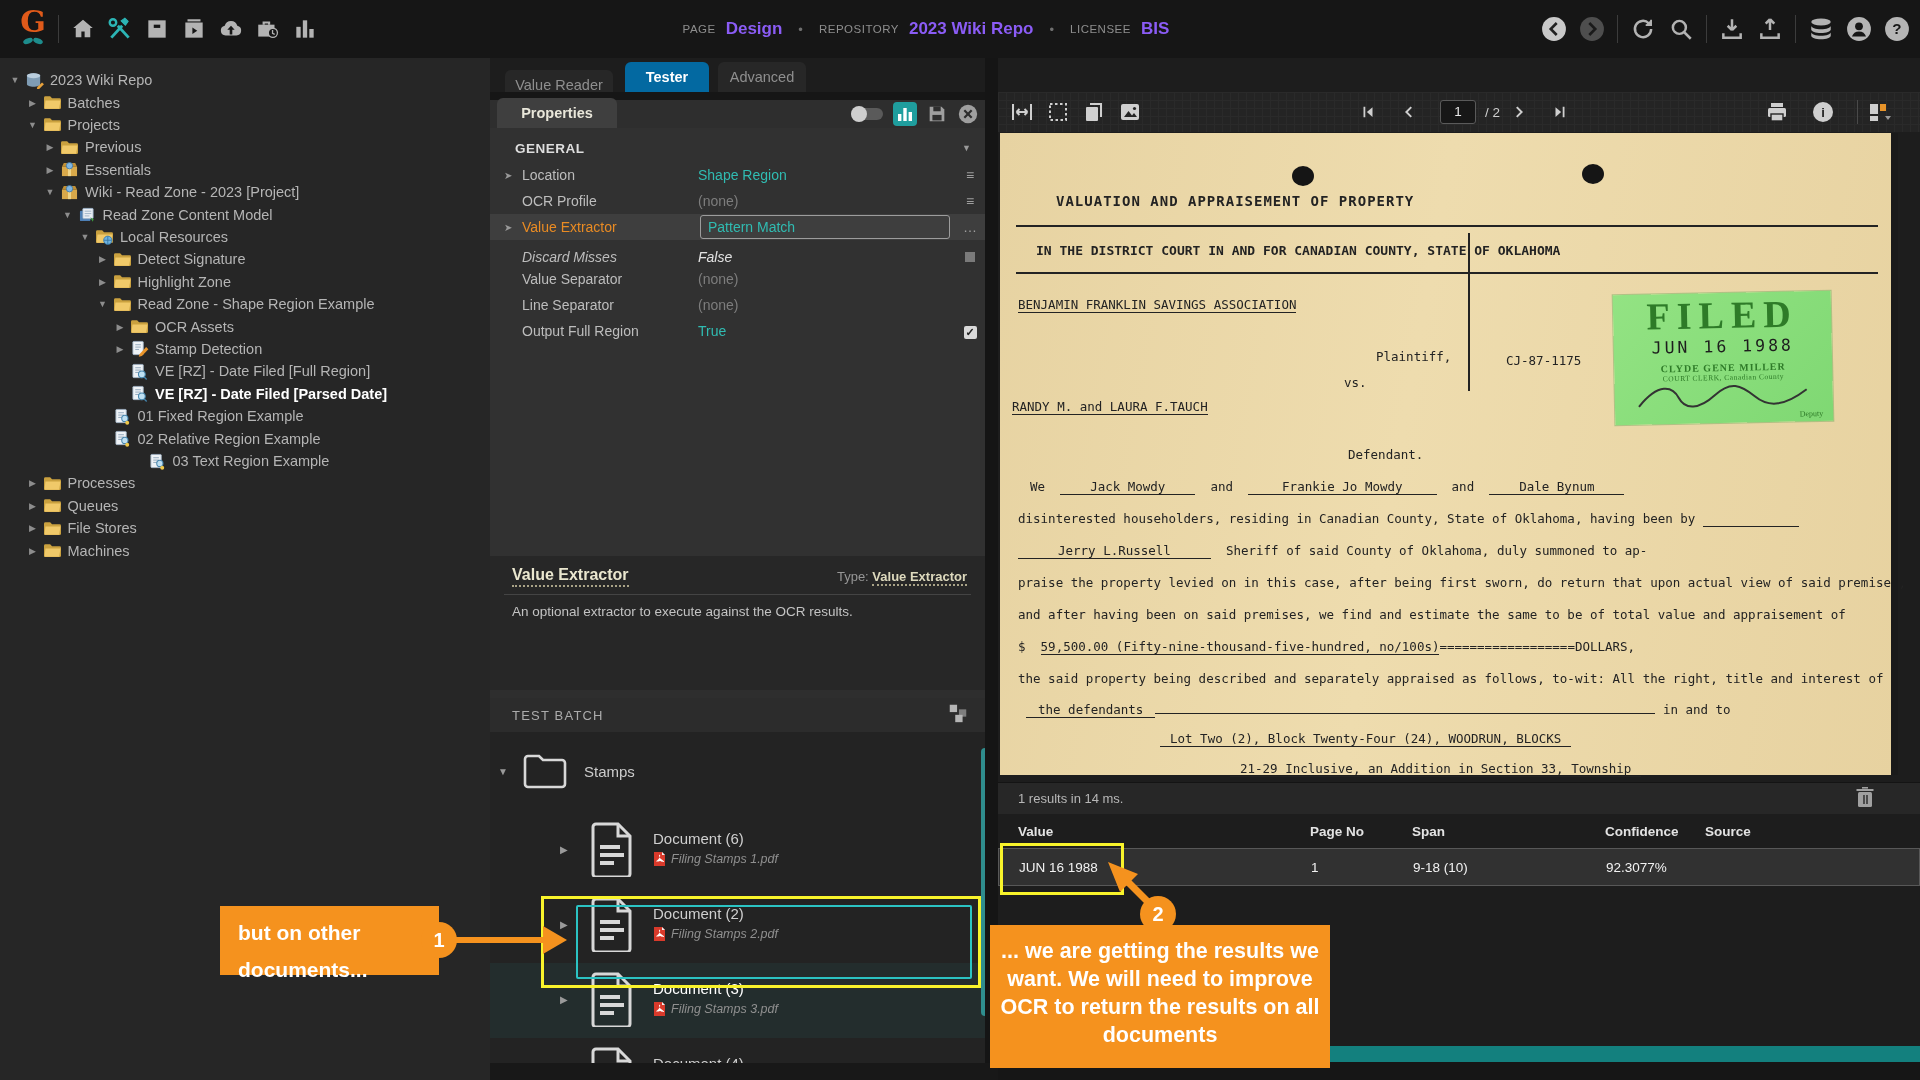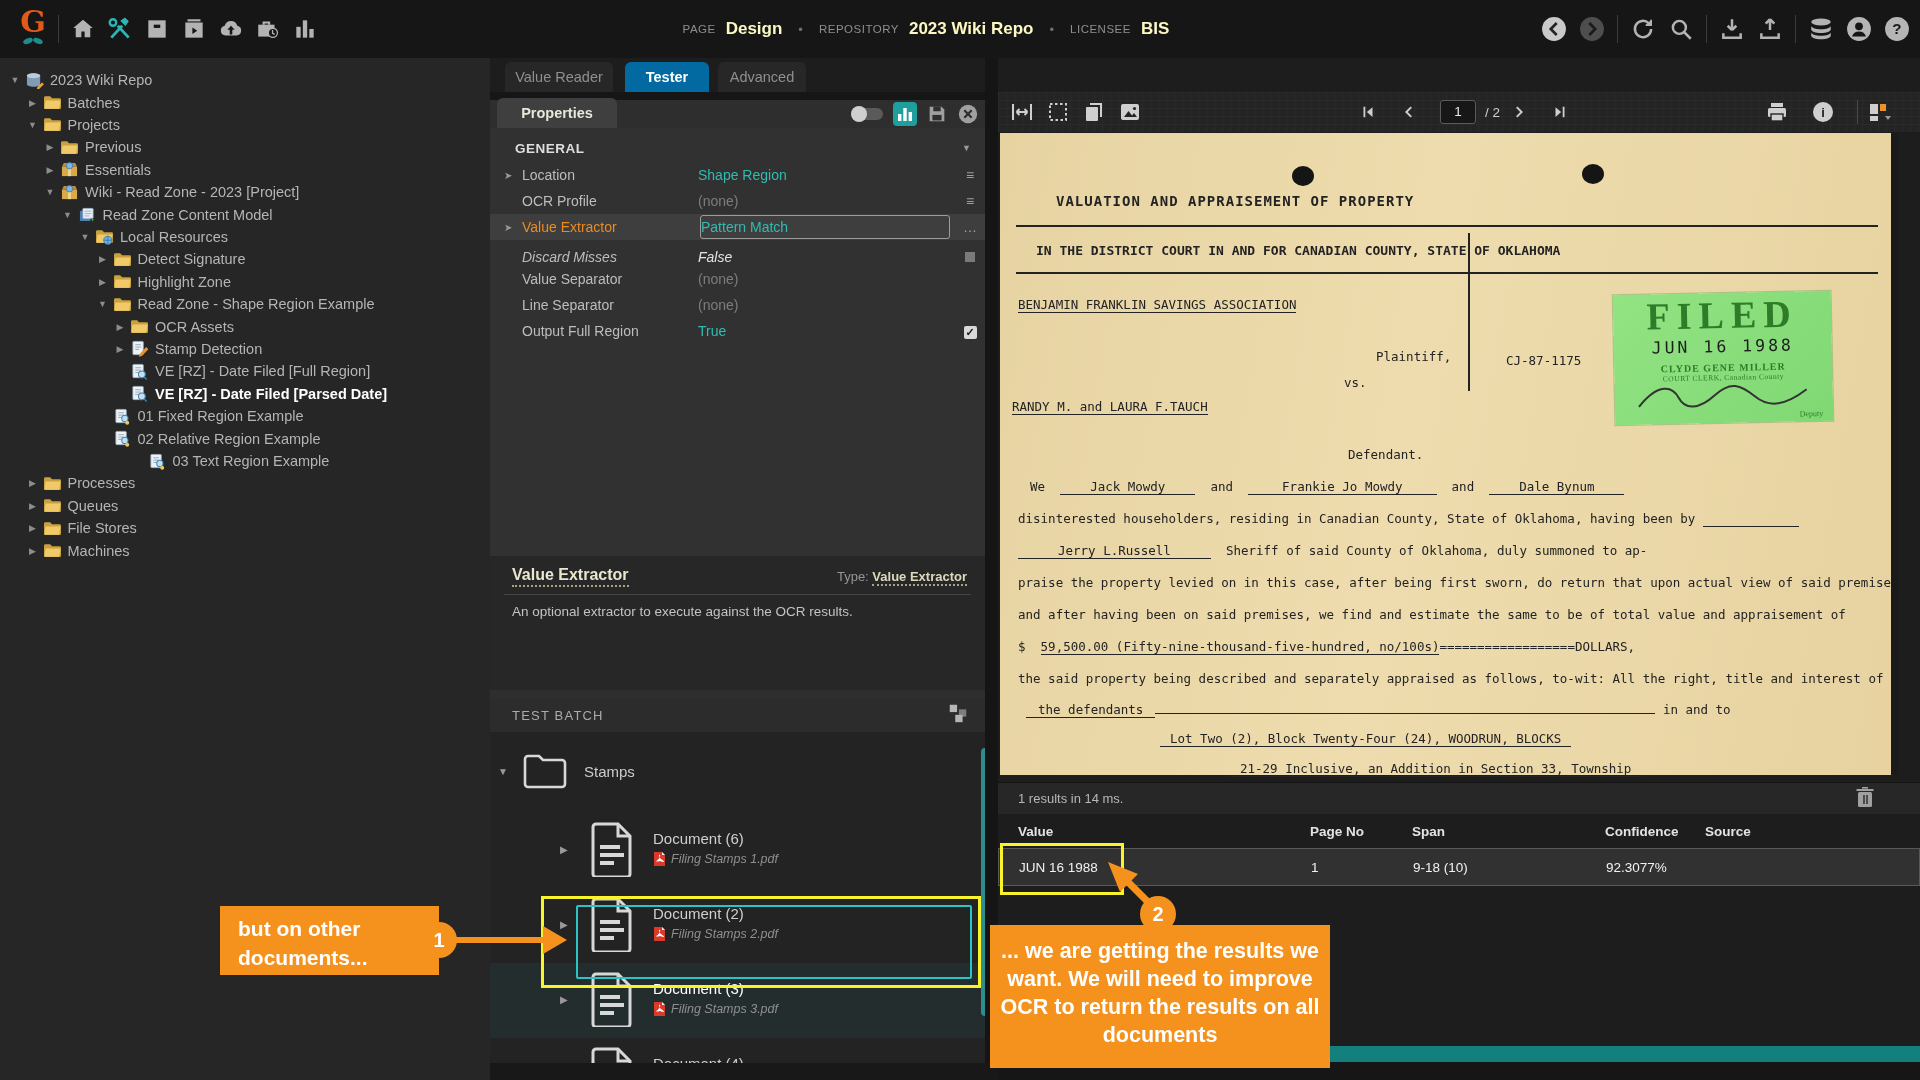--- a/index.html
+++ b/index.html
@@ -14,21 +14,21 @@
   #logo svg { display:block; margin:0 auto; }
   .tb-divider { width:1px; height:28px; background:#3c3c3c; }
   #tb-left { position:absolute; left:58px; top:0; height:58px; display:flex; align-items:center; gap:11px; }
   #tb-right { position:absolute; right:10px; top:0; height:58px; display:flex; align-items:center; gap:12px; }
   .tb-icon { width:26px; height:26px; color:#b3b3b3; display:flex; align-items:center; justify-content:center; }
   .tb-icon.teal { color:#2cb5b5; }
   .tb-icon svg { width:100%; height:100%; }
   #tb-center { position:absolute; left:50%; transform:translateX(-57%); top:0; height:58px;
                display:flex; align-items:center; gap:10px; white-space:nowrap; }
   .tb-key { font-size:11.5px; color:#8e8e8e; letter-spacing:.5px; }
-  .tb-val { font-size:17px; font-weight:bold; color:#fef9c3; }
+  .tb-val { font-size:17px; font-weight:bold; color:#8b5cf6; }
   .tb-dot { color:#6f6f6f; font-size:13px; padding:0 6px; }
 
   
   #tree-panel { position:absolute; left:0; top:58px; width:490px; height:1022px; background:#262626; }
   .trow { position:absolute; left:0; width:490px; height:22.4px; display:flex; align-items:center;
           font-size:14.5px; color:#b5b5b5; white-space:nowrap; cursor:default; }
   .trow .arrow { width:14px; font-size:9px; color:#8d8d8d; text-align:center; flex:none; }
   .trow .ticon { width:19px; height:17px; margin:0 6px 0 3px; flex:none; }
   .trow .ticon svg { width:19px; height:17px; display:block; }
   .trow.sel { color:#ffffff; font-weight:bold; }
@@ -53,21 +53,21 @@
   .prow { position:absolute; left:0; width:495px; height:26px; display:flex; align-items:center; font-size:14px; }
   .prow.hl { background:#3e3e3e; }
   .prow .pexp { width:18px; margin-left:14px; color:#9a9a9a; font-size:10px; flex:none; }
   .prow .plabel { width:176px; color:#bdbdbd; flex:none; }
   .prow .plabel.orange { color:#e98b23; }
   .prow .pval { flex:1; }
   .pval.teal { color:#30bcb2; }
   .pval.muted { color:#7d7d7d; }
   .pval.plain { color:#e2e2e2; }
   .valbox { position:absolute; left:210px; top:1px; width:250px; height:24px; border:1px solid #9c9c9c;
-            border-radius:3px; display:flex; align-items:center; }
+            border-radius:3px; display:flex; align-items:center; padding-left:7px; }
   .prow .ptrail { width:30px; text-align:center; color:#9e9e9e; font-size:14px; flex:none; }
   .sq { display:inline-block; width:10px; height:10px; background:#7a7a7a; }
   .cb { display:inline-block; width:13px; height:13px; background:#d9d9d9; border-radius:2px;
         color:#222; font-size:11px; line-height:13px; font-weight:bold; }
 
   #desc-panel { position:absolute; left:0; top:498px; width:495px; height:134px; background:#272727; }
   #desc-title { position:absolute; left:22px; top:10px; font-size:16px; font-weight:bold; color:#eae7cf;
                 border-bottom:2px dotted #a9a387; padding-bottom:1px; }
   #desc-type { position:absolute; right:18px; top:13px; font-size:13px; color:#969696; }
   #desc-type b { color:#ddd9bd; font-weight:bold; border-bottom:2px dotted #a9a387; }
@@ -146,21 +146,21 @@
   #rrow { height:38px; align-items:center; font-size:13.5px; color:#f2f2f2; background:#313131;
           border:1px solid #585858; }
   
   #teal-bar { position:absolute; left:998px; top:1046px; width:922px; height:16px; background:#13807e; }
   #app-bottom { position:absolute; left:998px; top:1062px; width:922px; height:18px; background:#161616; }
 
   
   .ybox { position:absolute; border:3px solid #f8f32b; z-index:30; }
   .tealbox { position:absolute; border:2px solid #2bc3c3; border-radius:2px; z-index:29; }
   .callout { position:absolute; background:#f5921e; color:#ffffff; font-weight:bold; z-index:40; }
-  #callout1 { left:220px; top:906px; width:219px; height:69px; font-size:21px; line-height:29px;
+  #callout1 { left:220px; top:906px; width:219px; height:69px; font-size:21px; line-height:37px;
               padding:8px 0 0 18px; }
   #callout2 { left:990px; top:925px; width:340px; height:143px; font-size:21.5px; line-height:28px;
               text-align:center; padding-top:12px; z-index:41; }
   .badge { position:absolute; width:36px; height:36px; border-radius:50%; background:#f5921e; color:#fff;
            font-weight:bold; font-size:20px; display:flex; align-items:center; justify-content:center; }
   #badge1 { left:421px; top:922px; z-index:42; }
   #badge2 { left:1140px; top:896px; z-index:40; }
   #arrow1-line { position:absolute; left:448px; top:937px; width:100px; height:6px; background:#f5921e; z-index:43; }
   #arrow1-head { position:absolute; left:543px; top:926px; width:0; height:0; z-index:43;
                  border-top:14px solid transparent; border-bottom:14px solid transparent;
@@ -544,21 +544,21 @@
             <path d="M1 4a1.5 1.5 0 0 1 1.5-1.5h5l2 2h8A1.5 1.5 0 0 1 19 6v8.5A1.5 1.5 0 0 1 17.5 16h-15A1.5 1.5 0 0 1 1 14.5z" fill="#caa13f"></path>
             <path d="M2.5 7h16L17 15.5H1.5z" fill="#f0c969"></path>
           </svg>
         </span>
         <span>Machines</span>
       </div>
     </div>
 
   <div id="mid-panel">
     <div id="mid-tabs">
-        <div class="mtab" style="left: 15px; width: 108px;">Value Reader</div>
+        <div class="mtab" style="left: 15px; width: 108px; margin-top: 8px;">Value Reader</div>
         <div class="mtab active" style="left: 135px; width: 84px;">Tester</div>
         <div class="mtab" style="left: 228px; width: 88px;">Advanced</div>
       </div>
     <div id="mid-strip"></div>
     <div id="props-tab">Properties</div>
     <div id="props-icons">
       <span class="pi"><svg width="34" height="18" viewBox="0 0 34 18">
             <rect x="1" y="3" width="32" height="12" rx="6" fill="#5a5a5a"></rect>
             <circle cx="9" cy="9" r="8" fill="#cfcfcf"></circle>
           </svg></span>

